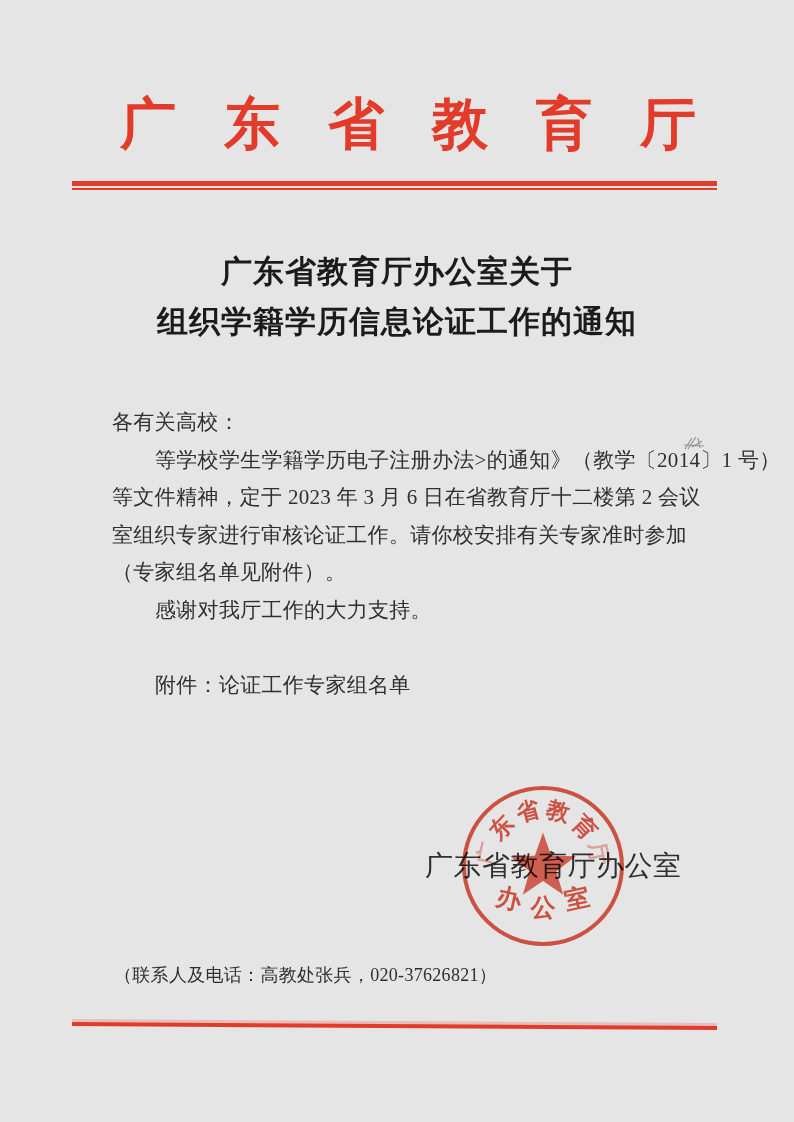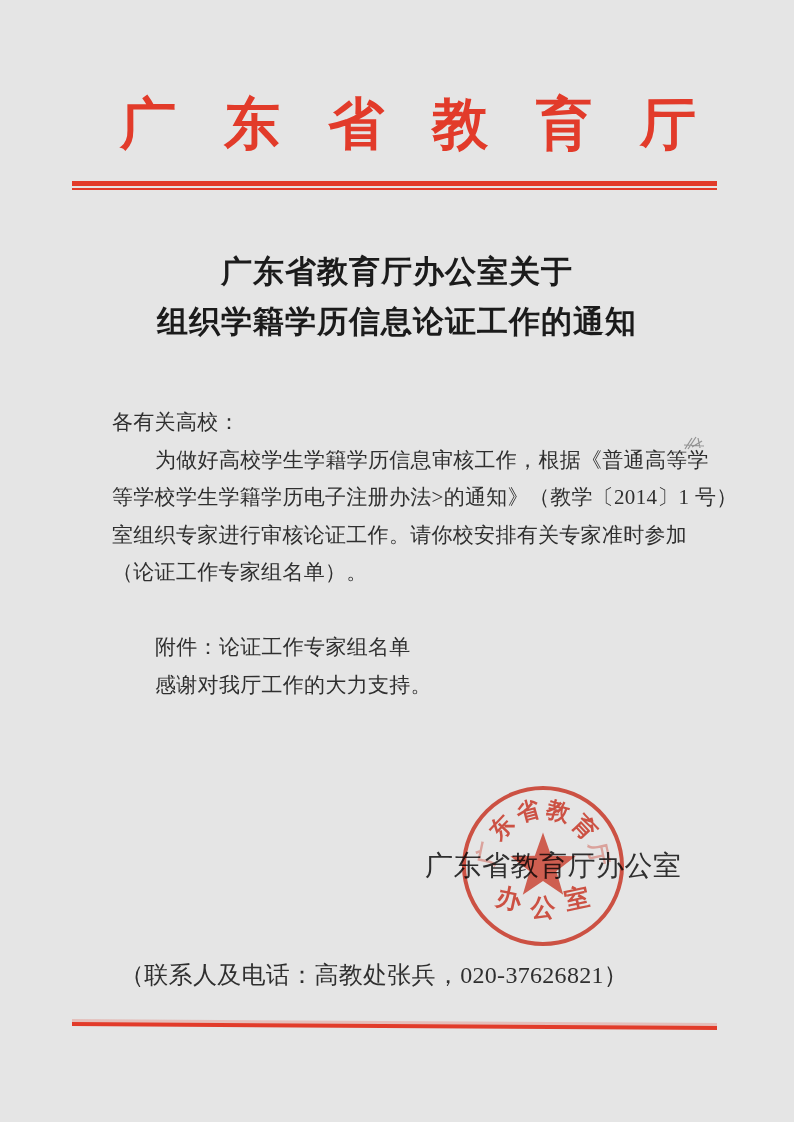--- a/index.html
+++ b/index.html
@@ -77,22 +77,22 @@
     font-family:"Liberation Serif","DejaVu Serif",serif;
   }
   .seal-bottom-char{
     position:absolute;width:28px;height:28px;line-height:28px;
     text-align:center;font-size:25px;font-weight:bold;
     color:var(--seal-red);transform-origin:center;
     font-family:"Liberation Serif","DejaVu Serif",serif;
   }
   
   .contact{
-    position:absolute;top:957px;left:120px;
-    font-size:24px;color:var(--ink);line-height:37.5px;
+    position:absolute;top:957px;left:114px;
+    font-size:18px;color:var(--ink);line-height:37.5px;
     letter-spacing:0.3px;white-space:nowrap;
   }
   .rule-bottom{
     position:absolute;top:1024px;left:72px;width:645px;height:4px;
     background:var(--accent-red);
     transform:rotate(0.35deg);
     box-shadow:0 -3px 0 rgba(226,59,42,0.22);
   }
   .artifact{
     position:absolute;top:434px;left:682px;width:26px;height:18px;
@@ -110,27 +110,27 @@
   <div class="rule-thin"></div>
 
   <div class="doc-title">
     <div>广东省教育厅办公室关于</div>
     <div>组织学籍学历信息论证工作的通知</div>
   </div>
 
   <div class="body-text">
     <div class="bline">各有关高校：</div>
     <div class="para">
-        <div>为做好高校学生学籍学历信息审核工作，根据《普通高等学</div>
         <div>等学校学生学籍学历电子注册办法&gt;的通知》（教学〔2014〕1 号）</div>
+        <div>等文件精神，定于 2023 年 3 月 6 日在省教育厅十二楼第 2 会议</div>
         <div>室组织专家进行审核论证工作。请你校安排有关专家准时参加</div>
-        <div>（论证工作专家组名单）。</div>
+        <div>（专家组名单见附件）。</div>
       </div>
+    <div class="bline indent">感谢对我厅工作的大力支持。</div>
     <div class="bline indent attachment">附件：论证工作专家组名单</div>
-    <div class="bline indent">感谢对我厅工作的大力支持。</div>
   </div>
 
   <div class="sign-block">
     <div>广东省教育厅办公室</div>
   </div>
 
   <div class="seal">
     <div class="seal-ring"></div>
     <svg class="seal-star" viewBox="0 0 80 80" xmlns="http://www.w3.org/2000/svg">
       <polygon points="40,8 47.6,29.5 70.4,30.1 52.4,44 58.8,65.9 40,53 21.2,65.9 27.6,44 9.6,30.1 32.4,29.5" fill="#e04331" opacity="0.92"></polygon>

